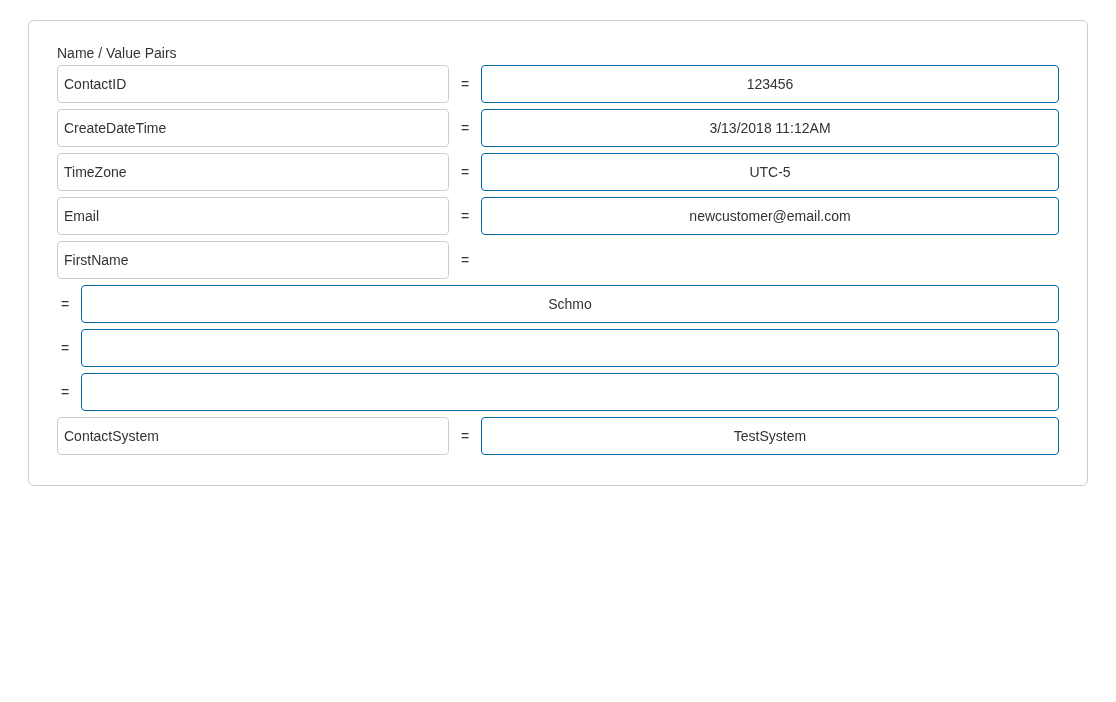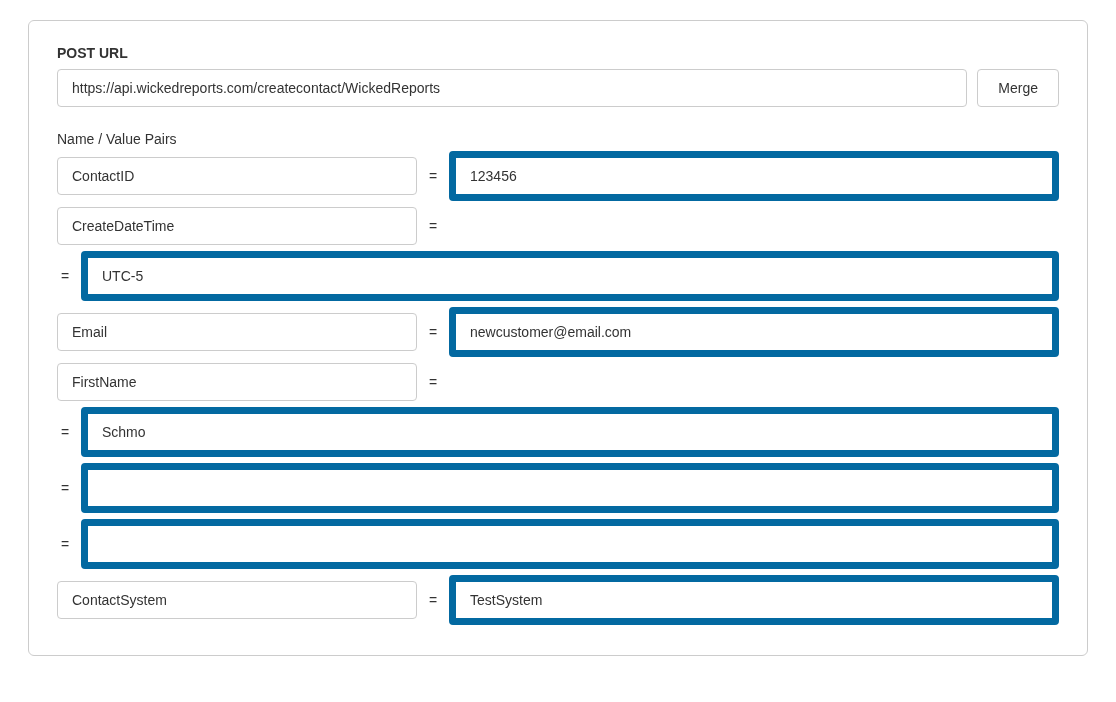--- a/index.html
+++ b/index.html
@@ -76,73 +76,69 @@
     }
 
     .pair-row {
       display: flex;
       align-items: center;
       margin-bottom: 6px;
       gap: 8px;
     }
 
     .pair-name {
-      width: 360px;
-      padding: 10px 14px;
+      width: 392px;
+      padding: 10px 6px;
       border: 1px solid #ccc;
       border-radius: 4px;
       font-size: 14px;
       color: #333;
       background: #fff;
     }
 
     .pair-equals {
       font-size: 14px;
       color: #333;
       width: 16px;
       text-align: center;
       flex-shrink: 0;
     }
 
     .pair-value {
       flex: 1;
       padding: 10px 14px;
-      border: 7px solid #0369a1;
+      border: 1px solid #0369a1;
       border-radius: 4px;
       font-size: 14px;
       color: #333;
       background: #fff;
+      text-align: center;
     }
   </style>
 </head>
 <body>
 
 <div class="container">
 
-  <div class="post-url-section">
-    <span class="post-url-label">POST URL</span>
-    <div class="post-url-row">
-      <input type="text" class="post-url-input" value="https://api.wickedreports.com/createcontact/WickedReports" style="">
-      <button class="merge-button">Merge</button>
-    </div>
-  </div>
 
   <div class="pairs-section">
     <span class="pairs-label">Name / Value Pairs</span>
     <div id="pairs-container">
         <div class="pair-row">
           <input type="text" class="pair-name" value="ContactID" style="">
           <span class="pair-equals">=</span>
           <input type="text" class="pair-value" value="123456" style="">
         </div>
         <div class="pair-row">
           <input type="text" class="pair-name" value="CreateDateTime" style="">
           <span class="pair-equals">=</span>
+          <input type="text" class="pair-value" value="3/13/2018 11:12AM" style="">
         </div>
         <div class="pair-row">
+          <input type="text" class="pair-name" value="TimeZone" style="">
           <span class="pair-equals">=</span>
           <input type="text" class="pair-value" value="UTC-5" style="">
         </div>
         <div class="pair-row">
           <input type="text" class="pair-name" value="Email" style="">
           <span class="pair-equals">=</span>
           <input type="text" class="pair-value" value="newcustomer@email.com" style="">
         </div>
         <div class="pair-row">
           <input type="text" class="pair-name" value="FirstName" style="">

